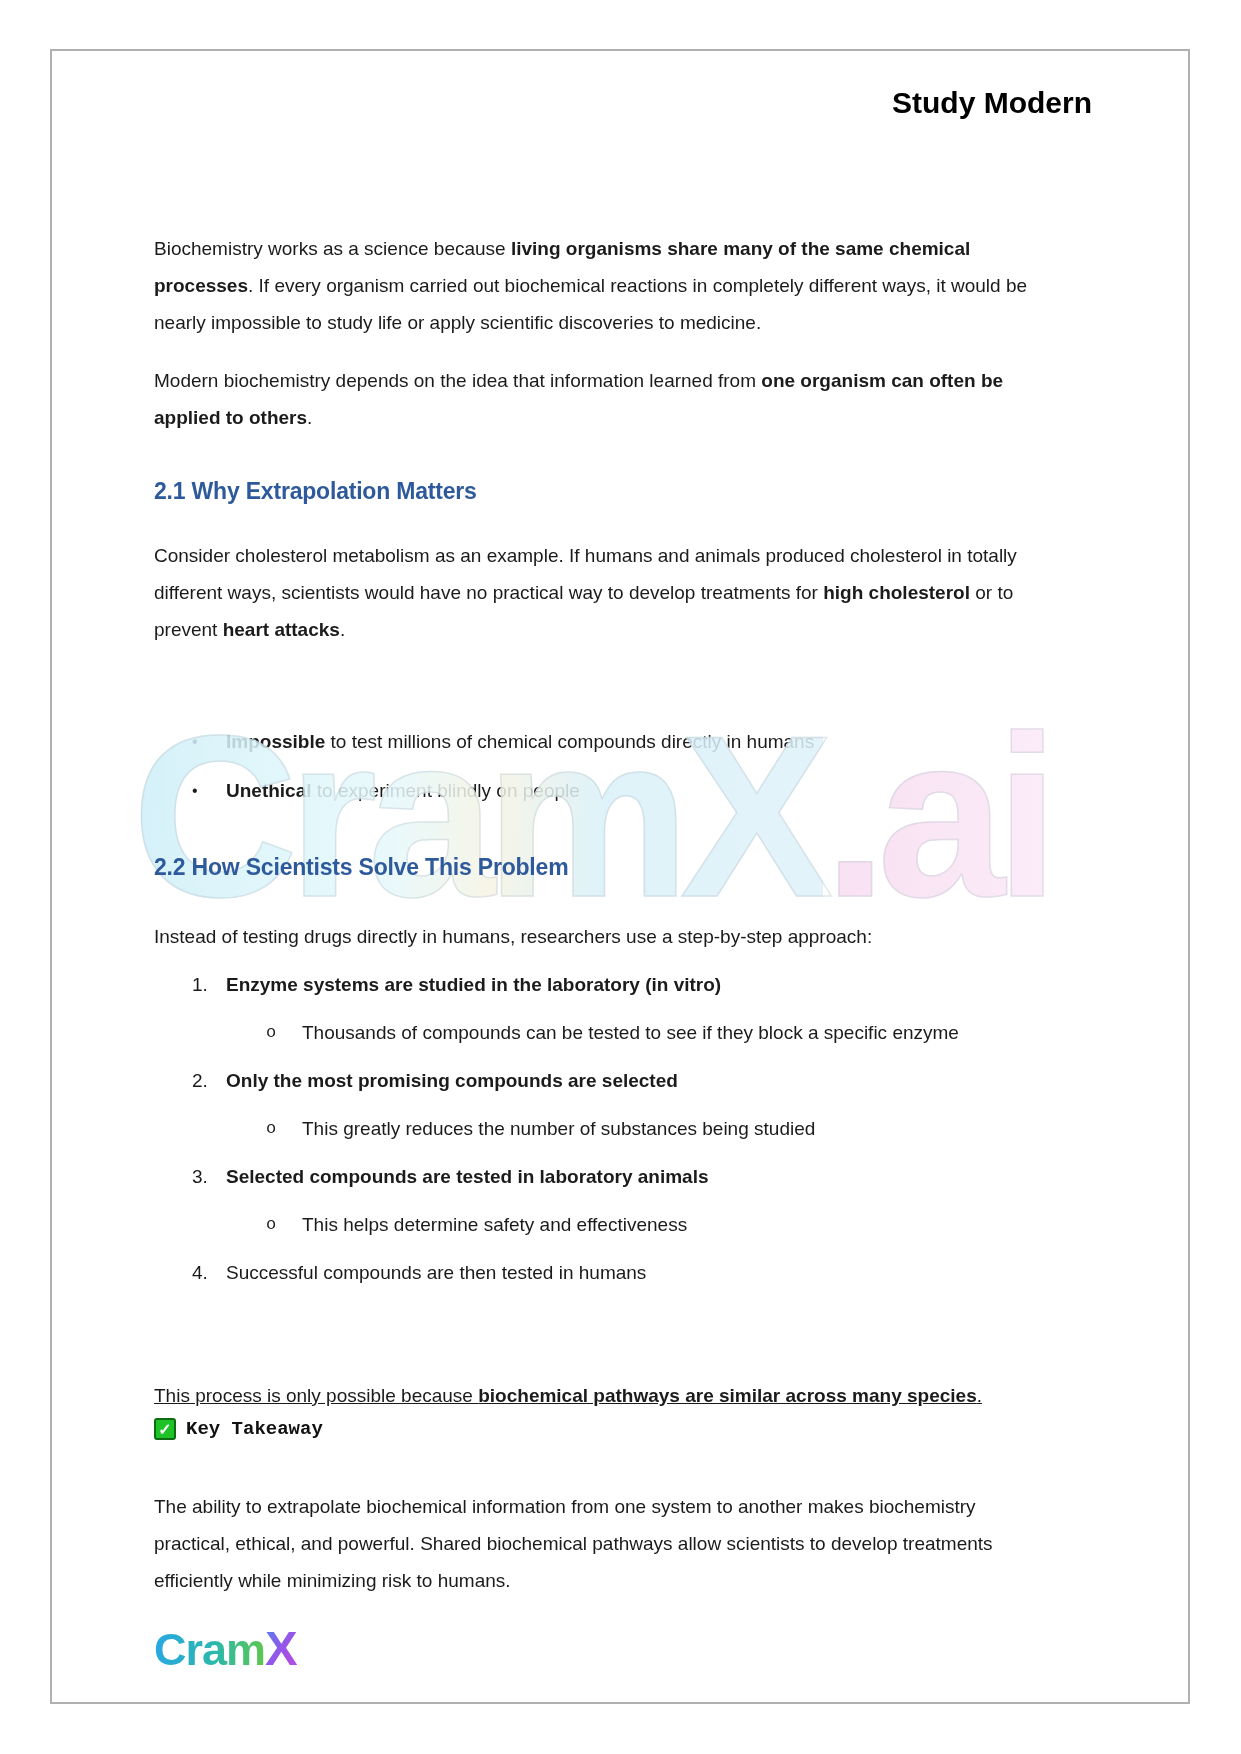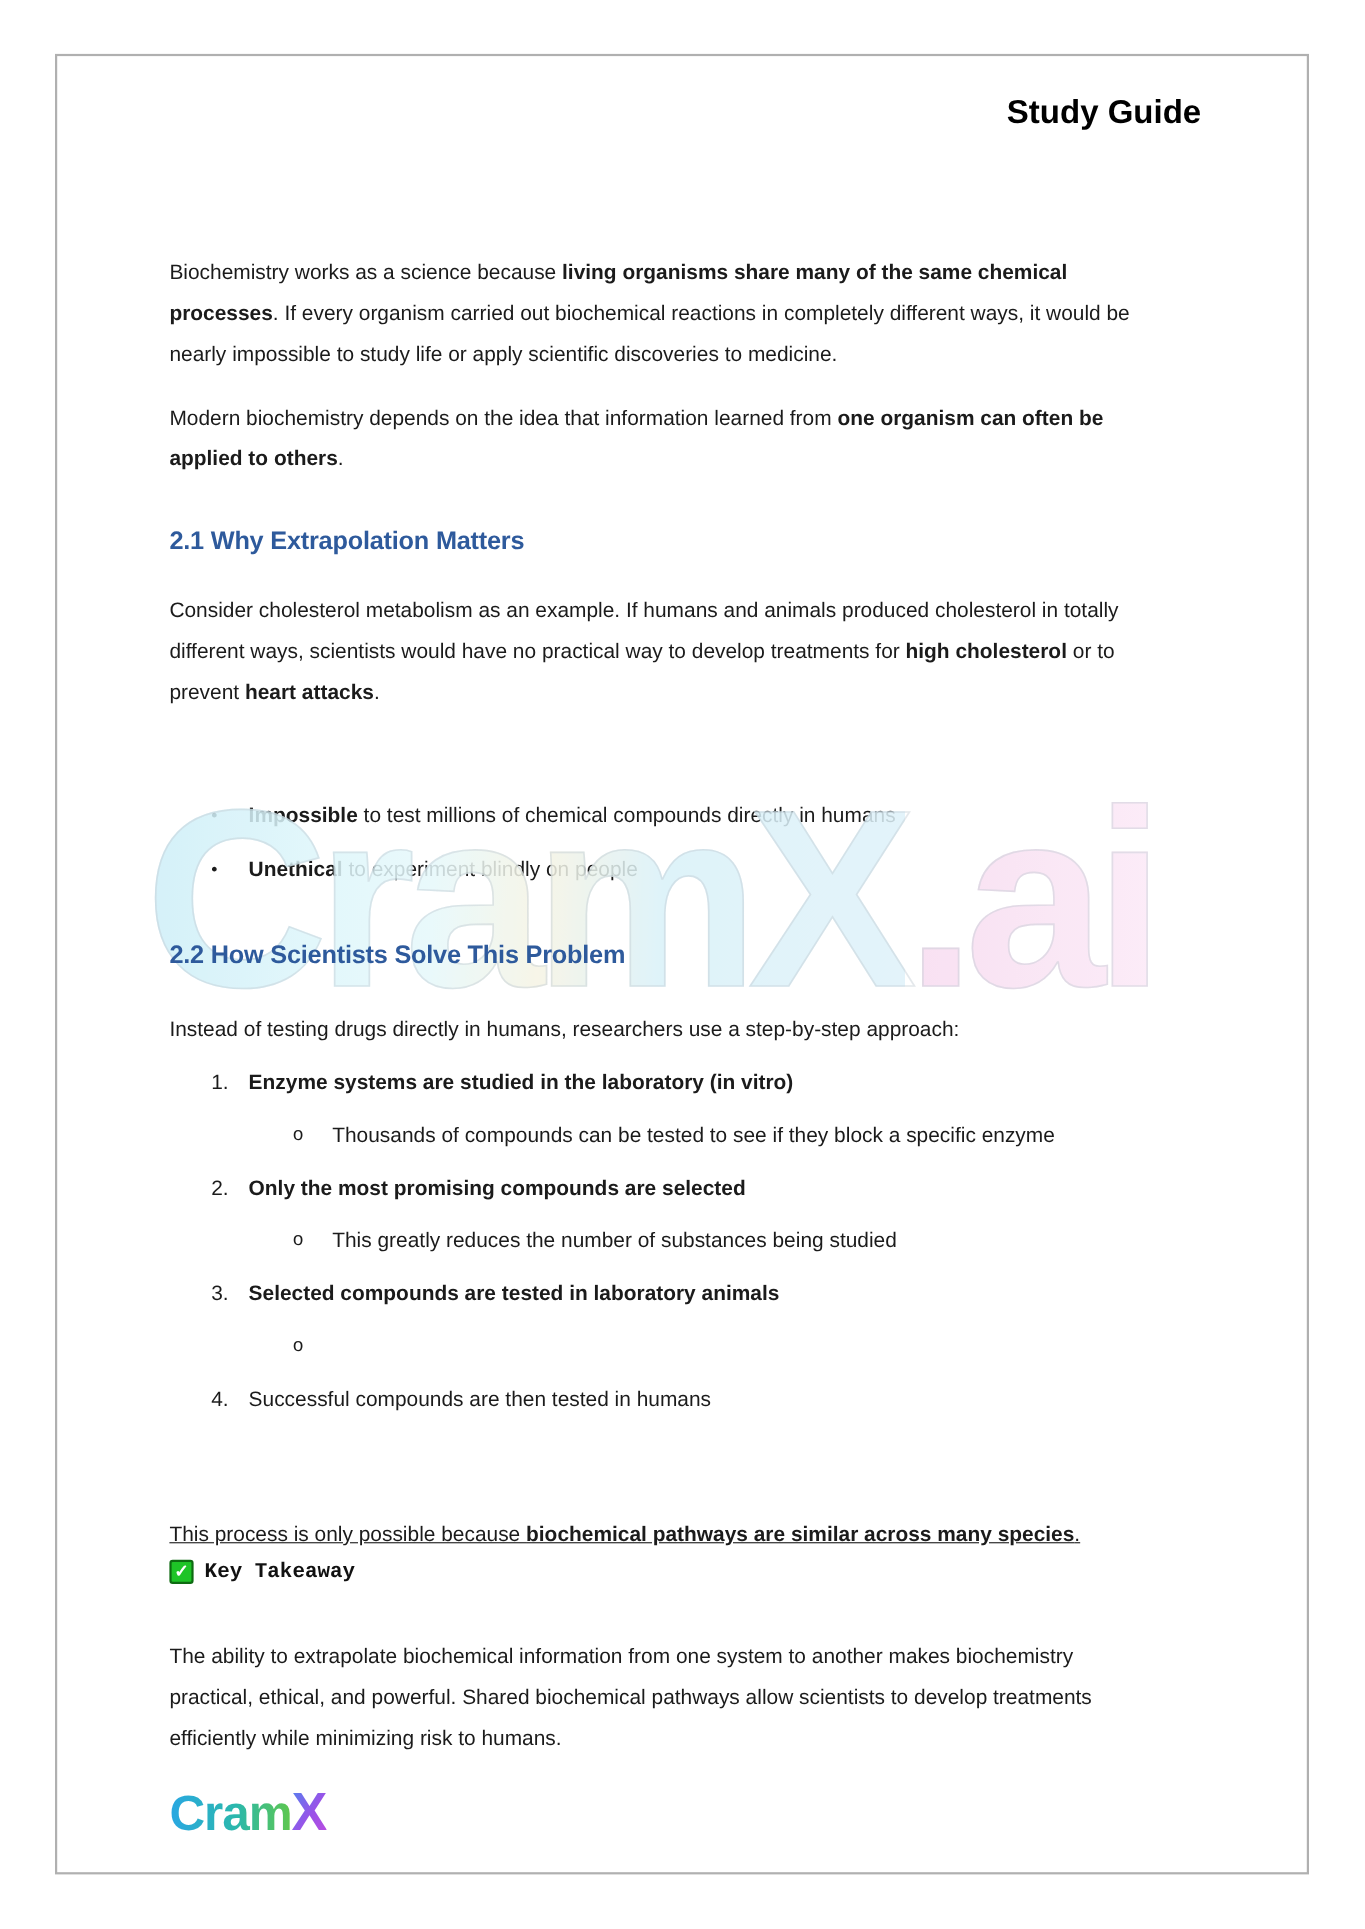--- a/index.html
+++ b/index.html
@@ -71,21 +71,21 @@
 </style>
 </head>
 <body>
 
 <div class="page">
 
   <div class="watermark" aria-hidden="true">
     <span class="wm-brand">CramX</span><span class="wm-suffix">.ai</span>
   </div>
 
-  <div class="blk doc-title">Study Guide</div>
+  <div class="blk doc-title">Study Modern</div>
 
 
   <div class="blk para p2"><span>Modern biochemistry depends on the idea that information learned from </span><span style="font-weight: 700;">one organism can often be applied to others</span><span>.</span></div>
 
   <div class="blk para p1"><span>Biochemistry works as a science because </span><span style="font-weight: 700;">living organisms share many of the same chemical processes</span><span>. If every organism carried out biochemical reactions in completely different ways, it would be nearly impossible to study life or apply scientific discoveries to medicine.</span></div>
 
   <div class="blk h2 h2-21">2.1 Why Extrapolation Matters</div>
 
   <div class="blk para p3"><span>Consider cholesterol metabolism as an example. If humans and animals produced cholesterol in totally different ways, scientists would have no practical way to develop treatments for </span><span style="font-weight: 700;">high cholesterol</span><span> or to prevent </span><span style="font-weight: 700;">heart attacks</span><span>.</span></div>
 
@@ -118,20 +118,21 @@
   <div class="li l2 st3 para">
     <span class="mk">o</span>
     <div class="tx"><span>This greatly reduces the number of substances being studied</span></div>
   </div>
   <div class="li l1 st4 para">
     <span class="mk">3.</span>
     <div class="tx"><span style="font-weight: 700;">Selected compounds are tested in laboratory animals</span></div>
   </div>
   <div class="li l2 st5 para">
     <span class="mk">o</span>
+    <div class="tx"><span>This helps determine safety and effectiveness</span></div>
   </div>
   <div class="li l1 st6 para">
     <span class="mk">4.</span>
     <div class="tx"><span style="font-weight: 400;">Successful compounds are then tested in humans</span></div>
   </div>
 
   <div class="blk para closing"><span>This process is only possible because </span><span style="font-weight: 700;">biochemical pathways are similar across many species</span><span>.</span></div>
 
   <div class="blk takeaway">
     <span class="checkbox">✓</span>

